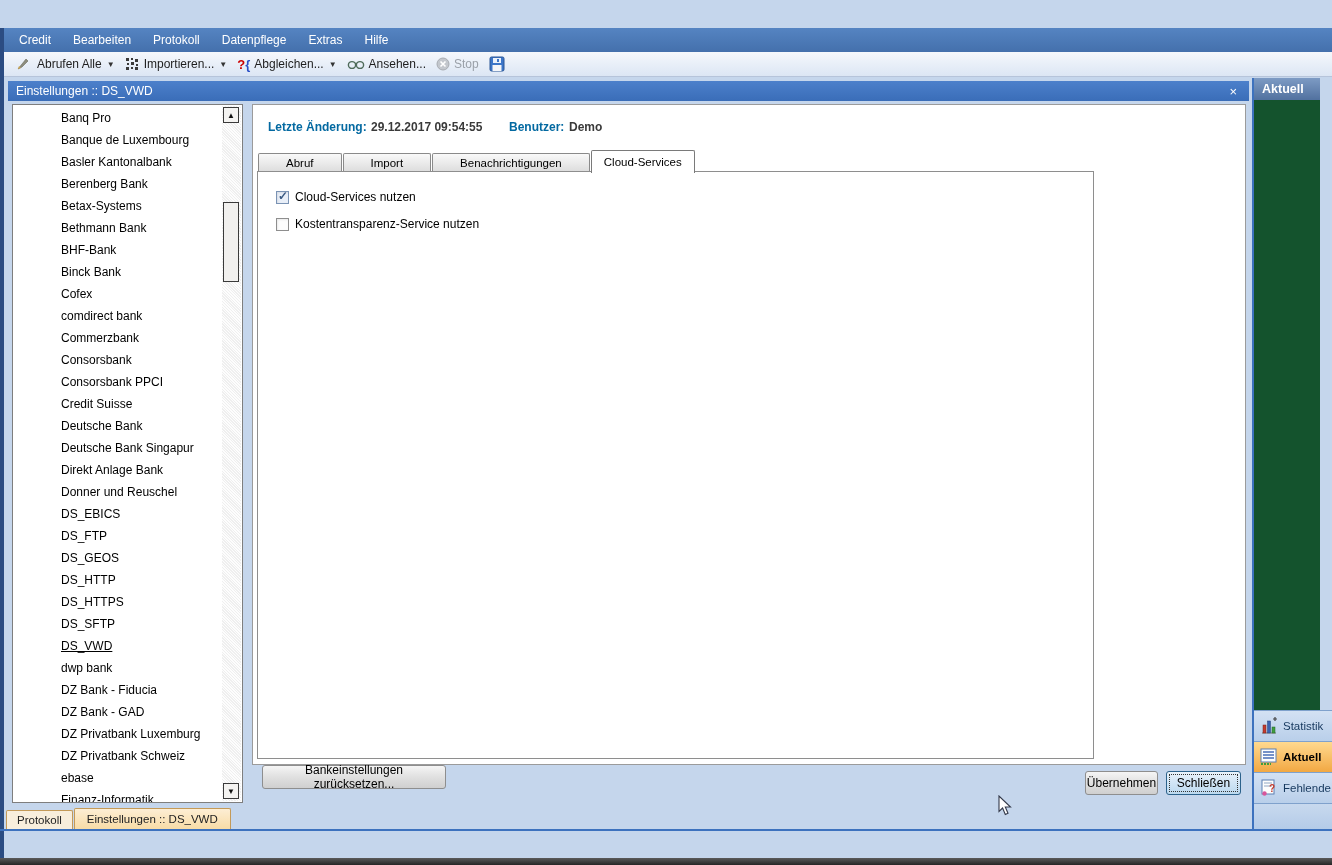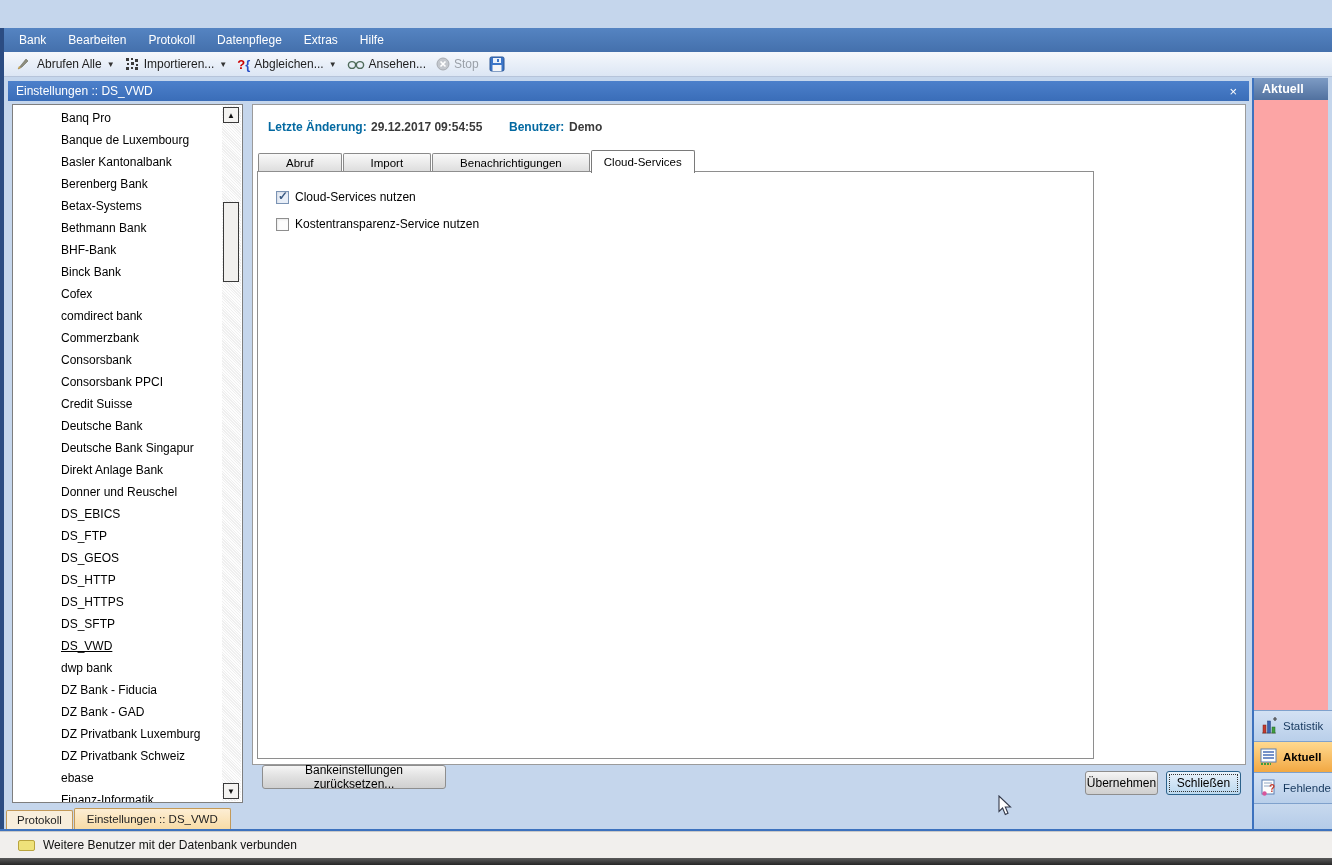--- a/index.html
+++ b/index.html
@@ -93,22 +93,22 @@
   .btab { border:1px solid #C49A58; border-bottom:none; background:#F8EEDC; padding:3px 10px;
     font-size:11.5px; border-radius:2px 2px 0 0; color:#222; white-space:nowrap; }
   .btab.selected { background:linear-gradient(#FDEED4,#F8DCA6); padding:4px 12px; }
   .blue-line { position:absolute; left:0px; top:829px; width:1332px; height:2px; background:#3D72BE; }
   .statusbar { position:absolute; left:0; top:831px; width:1332px; height:27px; background:#F1EFED;
     border-top:1px solid #C9C9C9; display:flex; align-items:center; padding-left:18px; gap:8px; }
   .status-icon { width:17px; height:11px; background:#EFE27A; border:1px solid #B9A43E; border-radius:2px; }
   .statusbar .msg { font-size:12px; color:#111; }
 
   
-  .sidebar { position:absolute; left:1252px; top:78px; width:76px; height:751px;
-    background:#fca5a5; border-left:2px solid #3D72BE; }
+  .sidebar { position:absolute; left:1252px; top:78px; width:68px; height:751px;
+    background:#14532d; border-left:2px solid #3D72BE; }
   .sidebar-header { height:22px; background:linear-gradient(#7D9BC4,#51719F); color:#fff;
     font-weight:bold; font-size:12.5px; line-height:22px; padding-left:8px; }
   .nav-btn { position:absolute; left:0; width:80px; height:31px; display:flex; align-items:center;
     gap:5px; padding-left:6px; font-size:11.5px; color:#17395E;
     background:linear-gradient(#D3E1F3,#B9CFEA); border-top:1px solid #7FA1CC; }
   .nav-btn.selected { background:linear-gradient(#FFD98F,#F2A843); font-weight:bold; color:#000; }
   .nav-statistik { top:632px; }
   .nav-aktuell { top:663px; }
   .nav-fehlende { top:694px; }
   .nav-filler { position:absolute; left:0; top:725px; width:80px; height:26px;
@@ -119,21 +119,21 @@
 </style>
 </head>
 <body>
 
 <div id="screen">
 
 
   <div class="frame-left"></div>
 
   <div class="menubar">
-      <span class="menu-item">Bank</span>
+      <span class="menu-item">Credit</span>
       <span class="menu-item">Bearbeiten</span>
       <span class="menu-item">Protokoll</span>
       <span class="menu-item">Datenpflege</span>
       <span class="menu-item">Extras</span>
       <span class="menu-item">Hilfe</span>
     </div>
 
   <div class="toolbar">
     <span class="tbtn">
       <svg width="16" height="14" viewBox="0 0 16 14">
@@ -266,24 +266,20 @@
   <div class="btn reset">Bankeinstellungen zurücksetzen...</div>
   <div class="btn apply">Übernehmen</div>
   <div class="btn close">Schließen</div>
 
   <div class="bottom-tabstrip">
       <div class="btab">Protokoll</div>
       <div class="btab selected">Einstellungen :: DS_VWD</div>
     </div>
   <div class="blue-line"></div>
 
-  <div class="statusbar">
-    <span class="status-icon"></span>
-    <span class="msg">Weitere Benutzer mit der Datenbank verbunden</span>
-  </div>
 
   <div class="sidebar">
     <div class="sidebar-header">Aktuell</div>
 
     <div class="nav-btn nav-statistik">
       <svg width="18" height="18" viewBox="0 0 18 18">
         <line x1="2" y1="16" x2="16" y2="16" stroke="#777" stroke-width="1"></line>
         <rect x="3" y="8" width="3" height="8" fill="#C23B2E" stroke="#7E2018" stroke-width="0.5"></rect>
         <rect x="7.5" y="4" width="3" height="12" fill="#3A62B0" stroke="#24407A" stroke-width="0.5"></rect>
         <rect x="12" y="10" width="3" height="6" fill="#3F9E3F" stroke="#246524" stroke-width="0.5"></rect>

